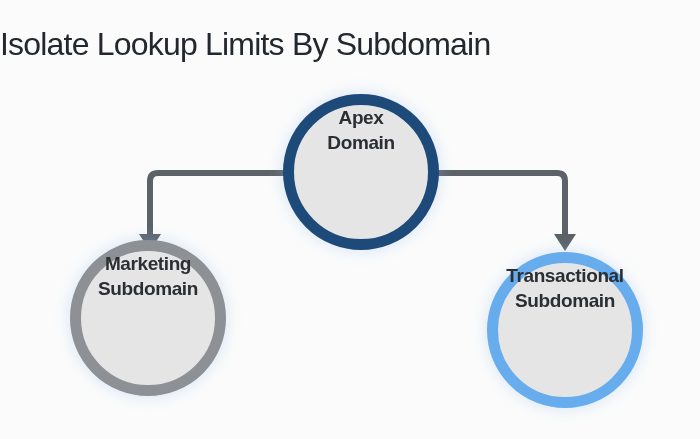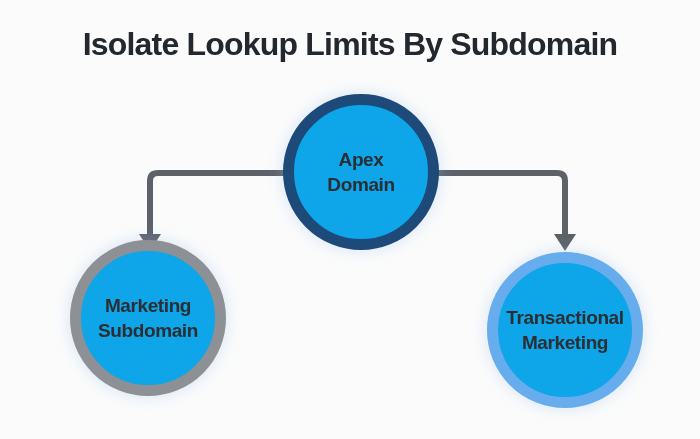--- a/index.html
+++ b/index.html
@@ -9,41 +9,41 @@
     height: 439px;
     background: #fbfbfb;
     overflow: hidden;
     font-family: "Liberation Sans", sans-serif;
   }
   .title {
     position: absolute;
     top: 26px;
     left: 0;
     right: 0;
-    text-align: center;
+    text-align: left;
     font-size: 32px;
-    font-weight: 700;
+    font-weight: 400;
     letter-spacing: -0.8px;
     color: #23272e;
   }
   .connectors {
     position: absolute;
     left: 0; top: 0;
     z-index: 1;
   }
   .node {
     position: absolute;
     width: 156px;
     height: 156px;
     box-sizing: border-box;
     border-radius: 50%;
-    background: #0ea5e9;
+    background: #e5e5e5;
     border: 11px solid #b91c1c;
     display: flex;
-    align-items: center;
+    align-items: flex-start;
     justify-content: center;
     text-align: center;
     z-index: 2;
     box-shadow: 0 0 16px rgba(140,185,240,0.35);
   }
   .node-label {
     font-size: 19px;
     font-weight: 700;
     line-height: 1.32;
     letter-spacing: -0.4px;
@@ -75,16 +75,16 @@
 Domain</div>
   </div>
 
   <div class="node node-marketing" style="border-color: rgb(141, 144, 148);">
     <div class="node-label">Marketing
 Subdomain</div>
   </div>
 
   <div class="node node-transactional" style="border-color: rgb(103, 172, 236);">
     <div class="node-label">Transactional
-Marketing</div>
+Subdomain</div>
   </div>
 
 </div>
 
 </body></html>

